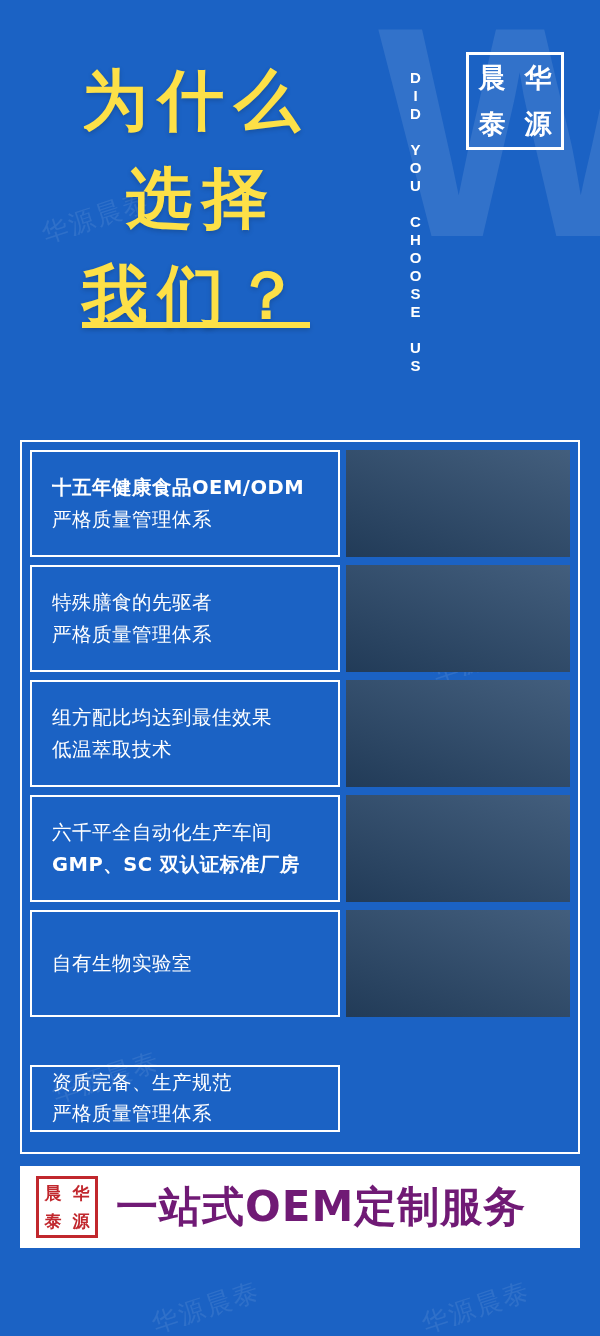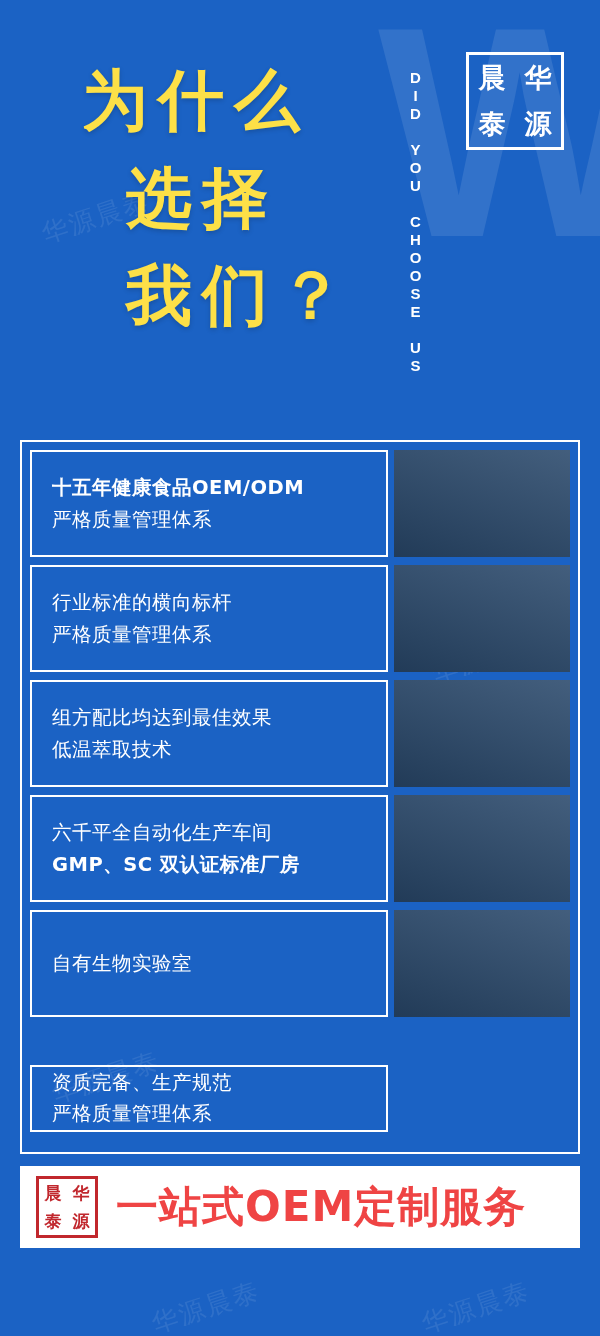--- a/index.html
+++ b/index.html
@@ -42,21 +42,21 @@
     left:82px;top:52px;
     color:#fde047;
     font-size:66px;
     font-weight:700;
     line-height:1.48;
     letter-spacing:10px;
     font-family:"DejaVu Sans","Liberation Sans",sans-serif;
     text-shadow:0 2px 5px rgba(0,0,0,.18);
   }
   .headline div:nth-child(2){margin-left:44px;}
-  .headline div:nth-child(3){margin-left:44px;}
+  .headline div:nth-child(3){text-decoration:underline;}
 
   .vertical-en{
     position:absolute;
     left:399px;top:52px;
     width:28px;
     color:#ffffff;
     font-size:15px;
     font-weight:700;
     letter-spacing:1px;
     line-height:1.55;
@@ -96,21 +96,21 @@
     padding:8px;
     box-sizing:border-box;
   }
   .row{
     display:flex;
     height:107px;
     margin-bottom:8px;
   }
   .row:last-child{margin-bottom:12px;align-items:flex-end;}
   .row .text{
-    width:358px;
+    width:310px;
     border:2px solid #ffffff;
     box-sizing:border-box;
     display:flex;
     flex-direction:column;
     justify-content:center;
     padding-left:20px;
     color:#ffffff;
     font-size:19.5px;
     line-height:1.62;
     letter-spacing:0.5px;
@@ -173,21 +173,21 @@
     font-size:17px;
     flex:none;
   }
   .footer-seal span{display:flex;align-items:center;justify-content:center;}
   .footer-seal .s1{order:2}
   .footer-seal .s2{order:1}
   .footer-seal .s3{order:4}
   .footer-seal .s4{order:3}
   .footer-text{
     margin-left:18px;
-    color:#ef4444;
+    color:#701a75;
     font-size:42px;
     font-weight:700;
     letter-spacing:1px;
     font-family:"DejaVu Sans","Liberation Sans",sans-serif;
     white-space:nowrap;
   }
 </style>
 </head>
 <body>
 
@@ -223,21 +223,21 @@
   <div class="row">
     <div class="text">
       <div class="bold">十五年健康食品OEM/ODM</div>
       <div class="l2">严格质量管理体系</div>
     </div>
     <div class="photo p1"></div>
   </div>
 
   <div class="row">
     <div class="text">
-      <div>行业标准的横向标杆</div>
+      <div>特殊膳食的先驱者</div>
       <div class="l2">严格质量管理体系</div>
     </div>
     <div class="photo p2"></div>
   </div>
 
   <div class="row">
     <div class="text">
       <div>组方配比均达到最佳效果</div>
       <div class="l2">低温萃取技术</div>
     </div>

